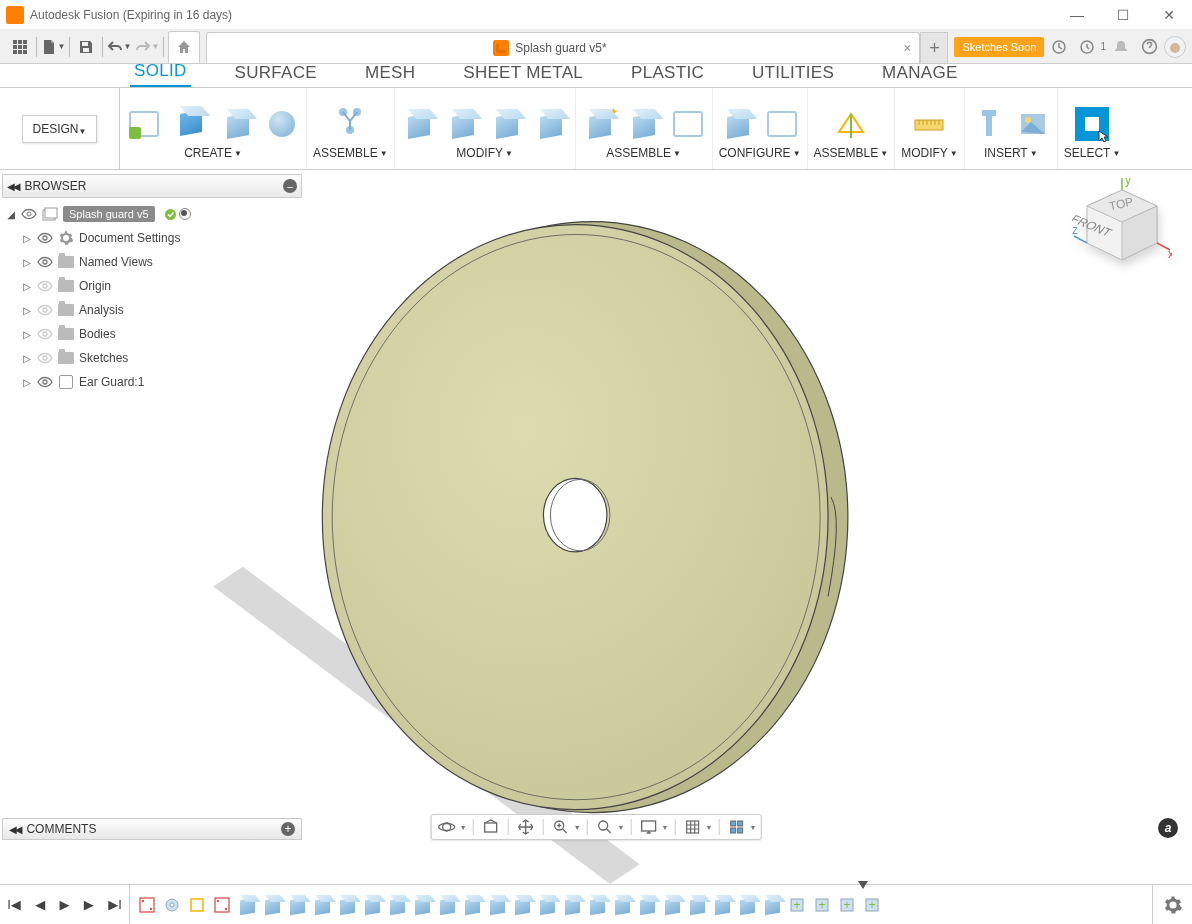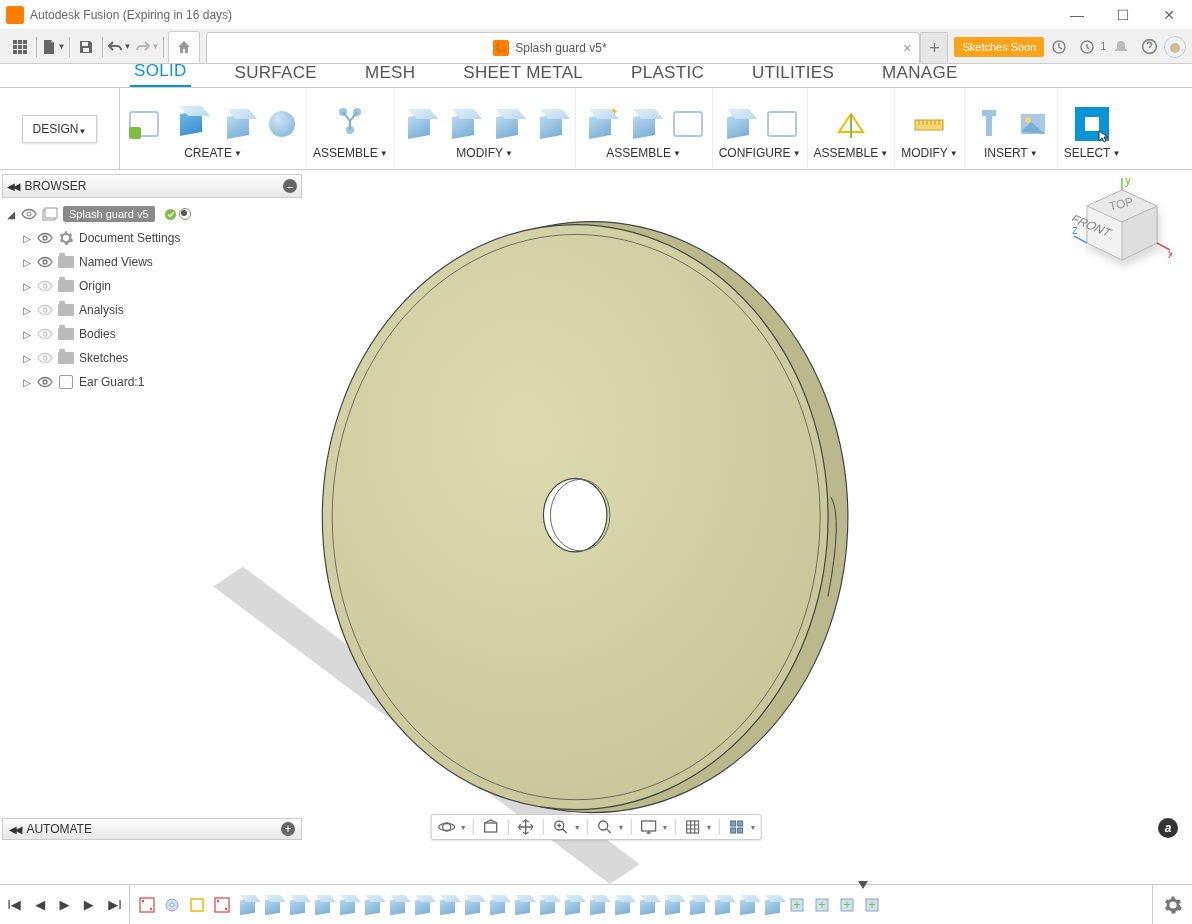--- a/index.html
+++ b/index.html
@@ -568,21 +568,21 @@
                 <div class="comp-icn"></div>
               </span>
               <span class="txt">Ear Guard:1</span>
             </div>
           </div>
       </div>
     </div>
 
     <div class="comments">
       <span class="collapse">◀◀</span>
-      <span>AUTOMATE</span>
+      <span>COMMENTS</span>
       <span class="plus">+</span>
     </div>
 
     <div class="navpal">
       <div class="nb">
           <svg width="18" height="18" viewBox="0 0 18 18" fill="none" stroke="#666" stroke-width="1.3">
             <circle cx="9" cy="9" r="4"></circle>
             <ellipse cx="9" cy="9" rx="8" ry="3.5"></ellipse>
           </svg>
         </div>

